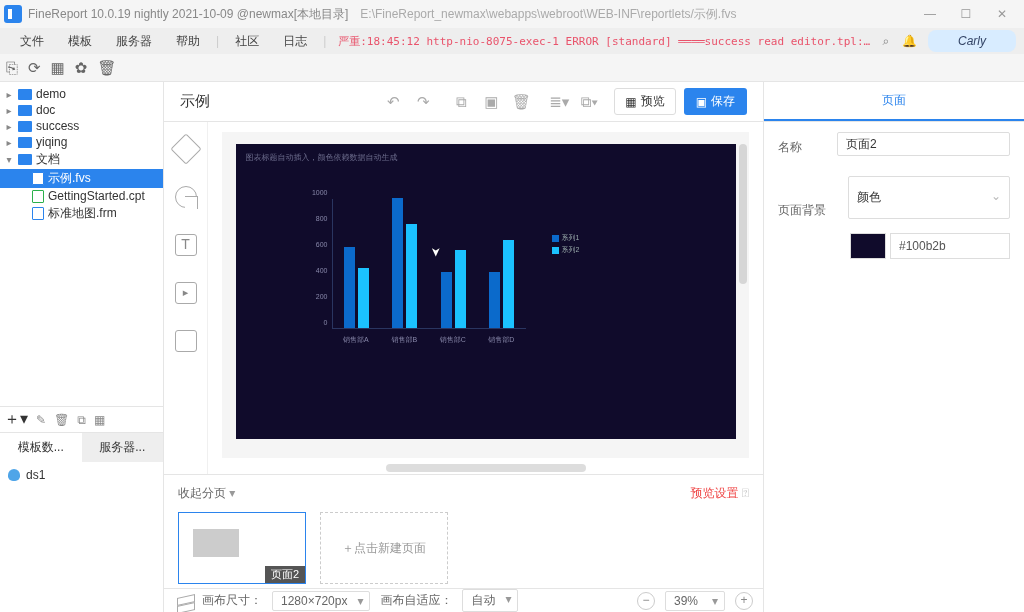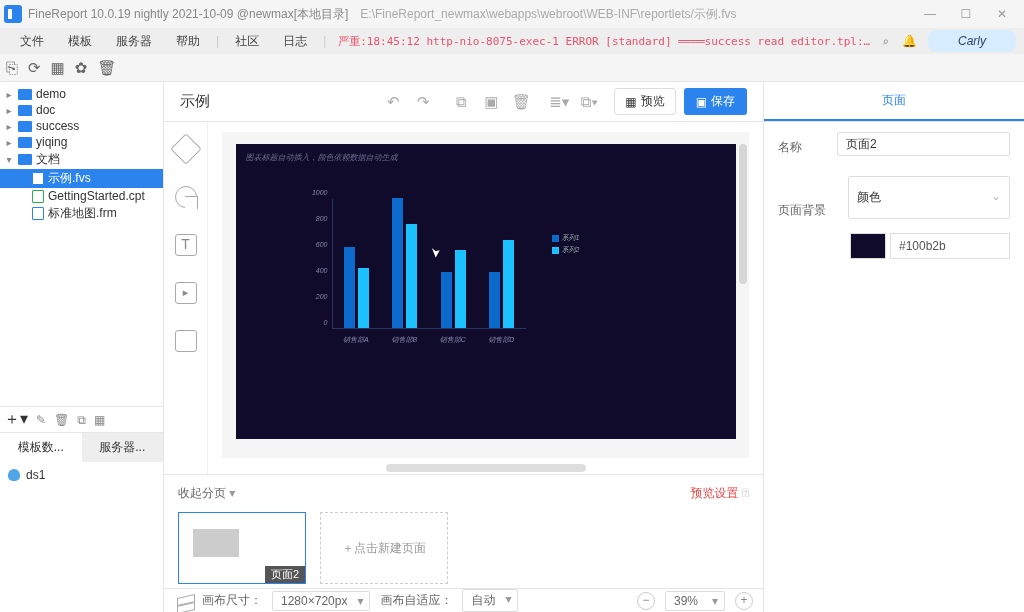--- a/index.html
+++ b/index.html
@@ -66,21 +66,21 @@
 .railbtn.circle::after { content:""; position:absolute; left:45%; top:45%; width:60%; height:60%; border-top:1.5px solid #aaa; border-right:1.5px solid #aaa; background:#fff; }
 .railbtn.text::after { content:"T"; position:absolute; left:0; top:0; width:100%; text-align:center; font-size:14px; color:#888; line-height:19px; }
 .railbtn.media::after { content:"▸"; position:absolute; left:0; top:0; width:100%; text-align:center; font-size:11px; color:#888; line-height:19px; }
 .railbtn.mail { border-radius:3px; }
 .railbtn.mail::after { content:""; position:absolute; left:2px; right:2px; top:4px; border-top:10px solid transparent; border-left:8px solid #aaa0; border-right:8px solid #aaa0; }
 .railbtn.layers { border:none; }
 .railbtn.layers::before, .railbtn.layers::after { content:""; position:absolute; left:3px; width:16px; height:6px; transform:skewY(-12deg); border:1.5px solid #aaa; }
 .railbtn.layers::before { top:4px; } .railbtn.layers::after { top:12px; }
 
 .canvas-wrap { flex:1; background:#fff; display:flex; flex-direction:column; padding:10px 14px 0 14px; position:relative; }
-.canvas-scroll { flex:1; background:#f5f5f5; position:relative; display:flex; justify-content:center;font-style:italic; }
+.canvas-scroll { flex:1; background:#f5f5f5; position:relative; display:flex; justify-content:center; }
 .canvas { width:500px; height:295px; background:#100b2b; margin-top:12px; position:relative; }
 .chart { position:absolute; left:70px; top:55px; width:280px; height:150px; }
 .chart-caption { position:absolute; left:10px; top:8px; font-size:8px; color:#6a6a8a; }
 .yaxis { position:absolute; left:0; top:0; bottom:20px; width:24px; }
 .ytick { position:absolute; right:2px; font-size:7px; color:#88a; transform:translateY(-50%); }
 .plot { position:absolute; left:26px; right:60px; top:0; bottom:20px; border-left:1px solid #2a3560; border-bottom:1px solid #2a3560; display:flex; align-items:flex-end; }
 .group { flex:1; display:flex; align-items:flex-end; justify-content:center; gap:3px; }
 .bar { width:11px; }
 .b1 { background:#0b6acb; }
 .b2 { background:#1bc2ff; }

